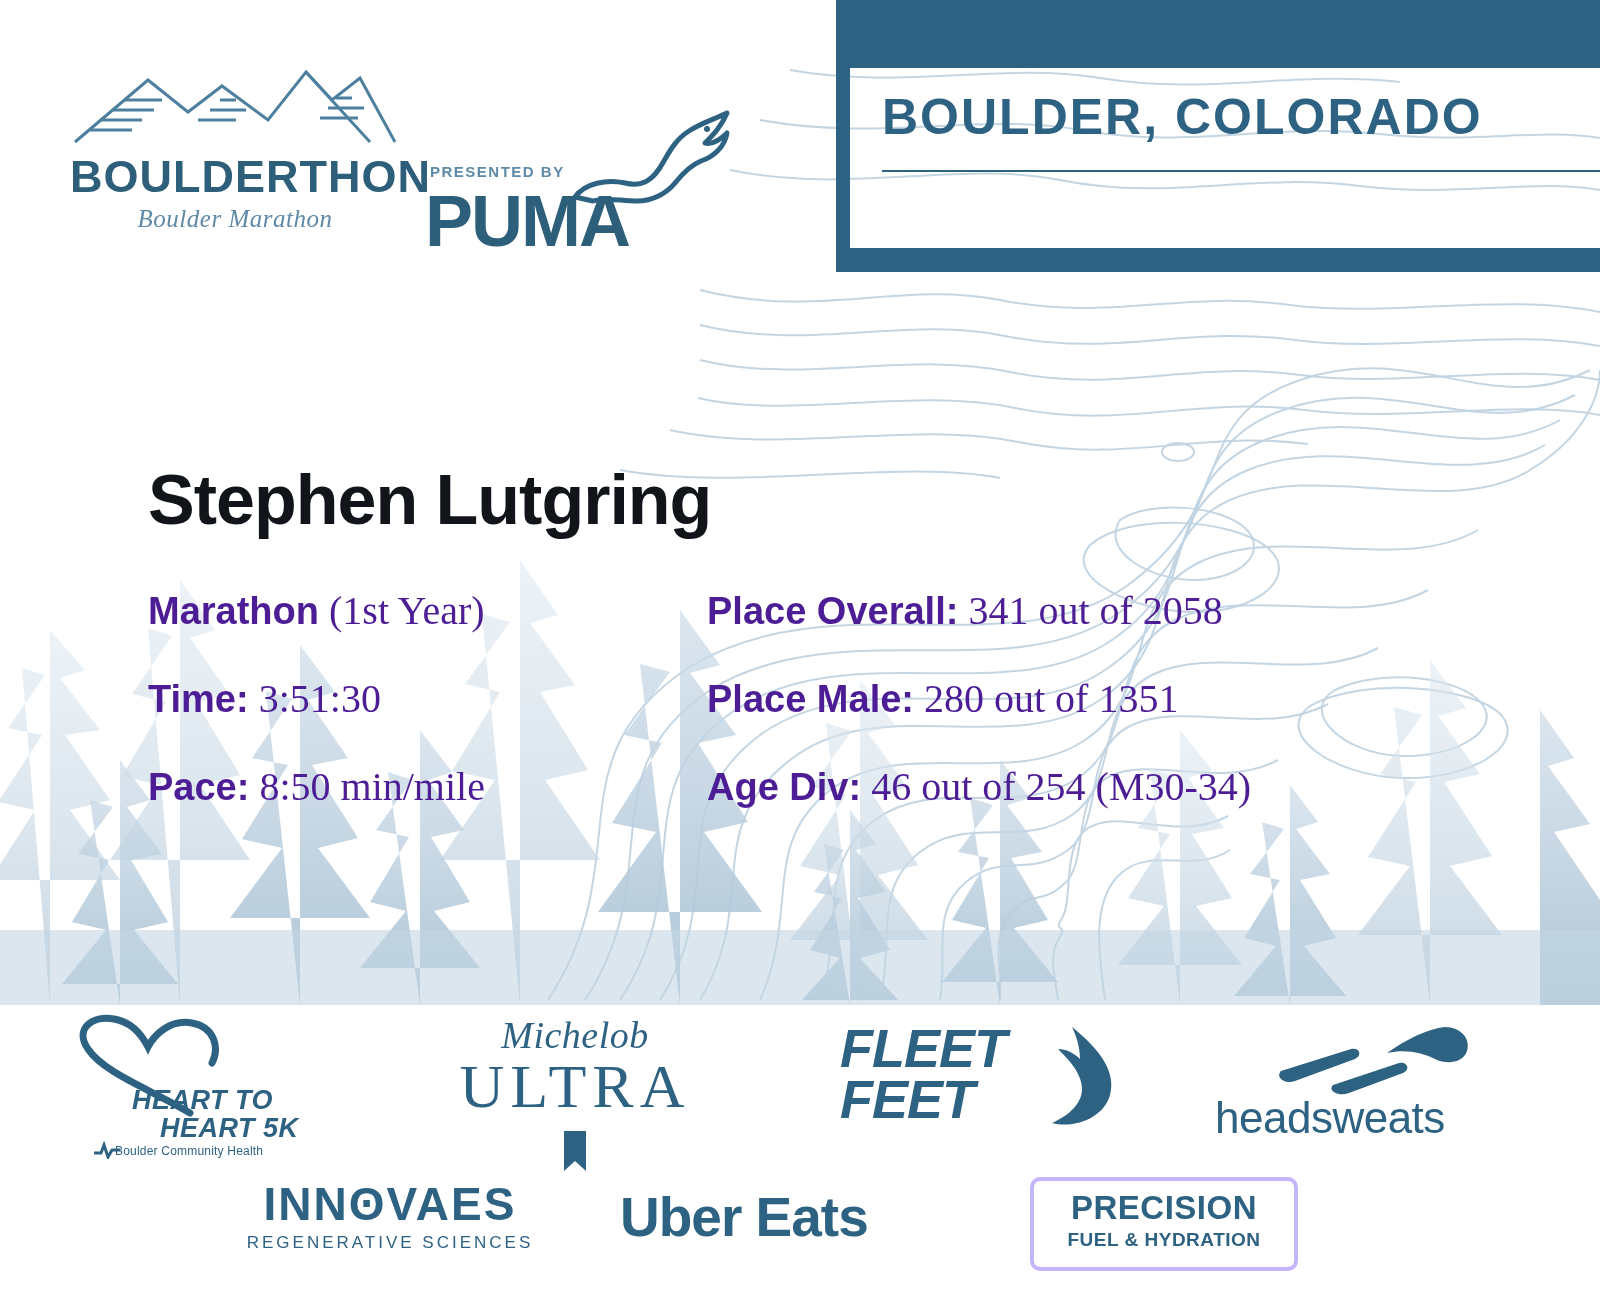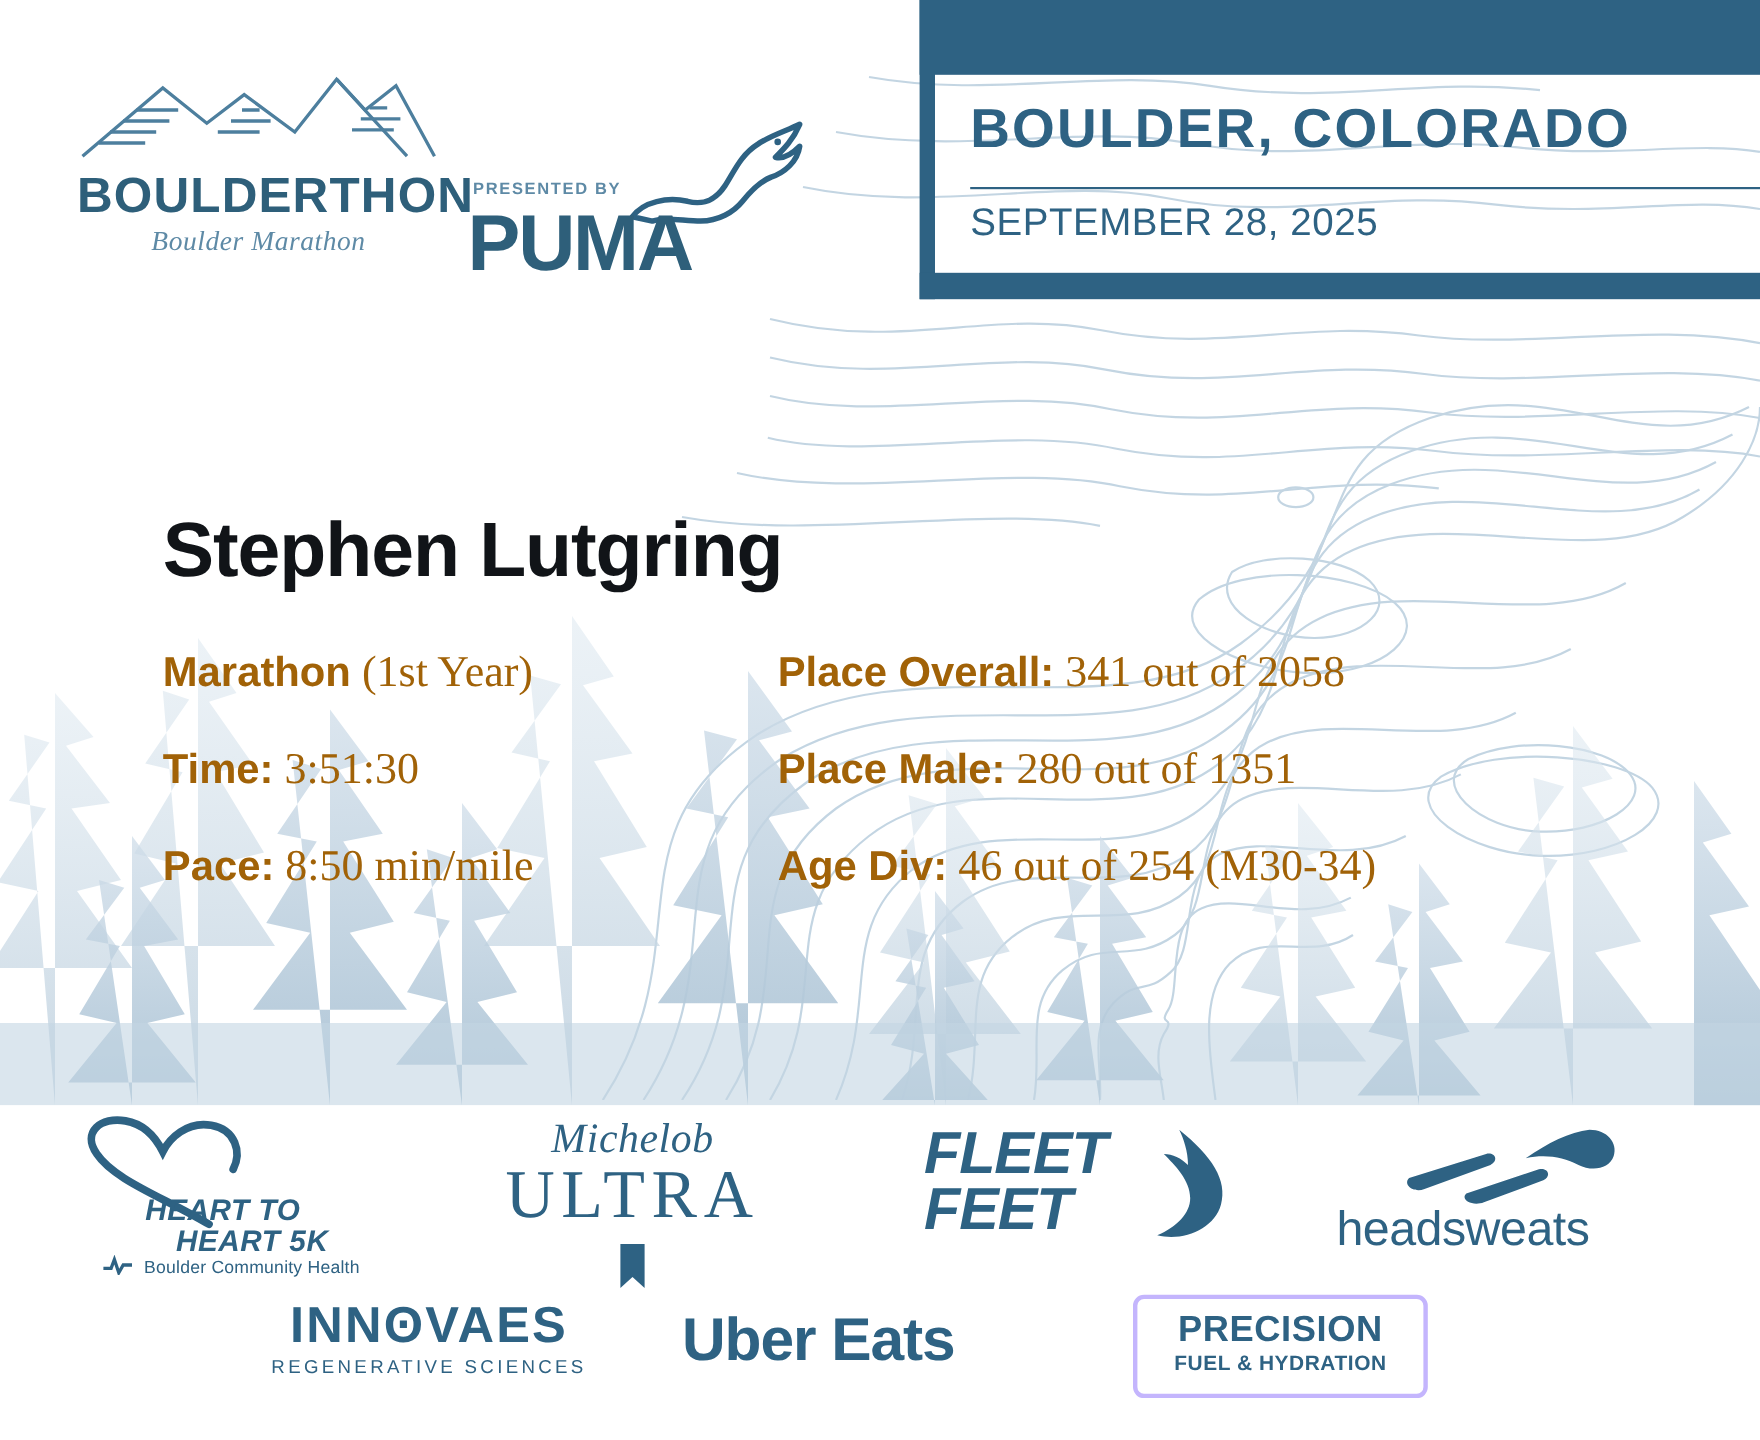--- a/index.html
+++ b/index.html
@@ -156,21 +156,21 @@
     font-family: "Liberation Sans", sans-serif;
     font-weight: bold;
     font-size: 70px;
     color: #111418;
     letter-spacing: -1px;
   }
   .stat {
     position: absolute;
     font-family: "Liberation Serif", serif;
     font-size: 40px;
-    color: #a16207;
+    color: #4c1d95;
     white-space: nowrap;
   }
   .stat b {
     font-family: "Liberation Sans", sans-serif;
     font-weight: bold;
     font-size: 38px;
   }
   .col1 { left: 148px; }
   .col2 { left: 707px; }
   .row1 { top: 127px; }
@@ -207,23 +207,23 @@
     position: absolute;
     left: 90px; top: 100px;
     font-family: "Liberation Sans", sans-serif;
     font-weight: bold;
     font-style: italic;
     font-size: 27px;
     letter-spacing: 0.5px;
   }
   .h2h-line3 {
     position: absolute;
-    left: 61px; top: 131px;
-    font-family: "Liberation Sans", sans-serif;
-    font-size: 16px;
+    left: 45px; top: 131px;
+    font-family: "Liberation Sans", sans-serif;
+    font-size: 12px;
     letter-spacing: 0.2px;
   }
 
   .michelob {
     left: 440px; top: 8px;
     width: 270px; height: 160px;
     text-align: center;
   }
   .mich-script {
     font-family: "Liberation Serif", serif;
@@ -410,21 +410,20 @@
       <div class="puma-word">PUMA</div>
     </div>
   </div>
 
   <div class="header-right">
     <div class="hr-bar-top"></div>
     <div class="hr-edge-left"></div>
     <div class="hr-bar-bottom"></div>
     <div class="hr-city">BOULDER, COLORADO</div>
     <div class="hr-rule"></div>
-    <div class="hr-date">SEPTEMBER 28, 2025</div>
   </div>
 </div>
 
 <div class="results">
   <div class="athlete-name">Stephen Lutgring</div>
 
   <div class="stat col1 row1">
     <b>Marathon</b>
     <span>(1st Year)</span>
   </div>

